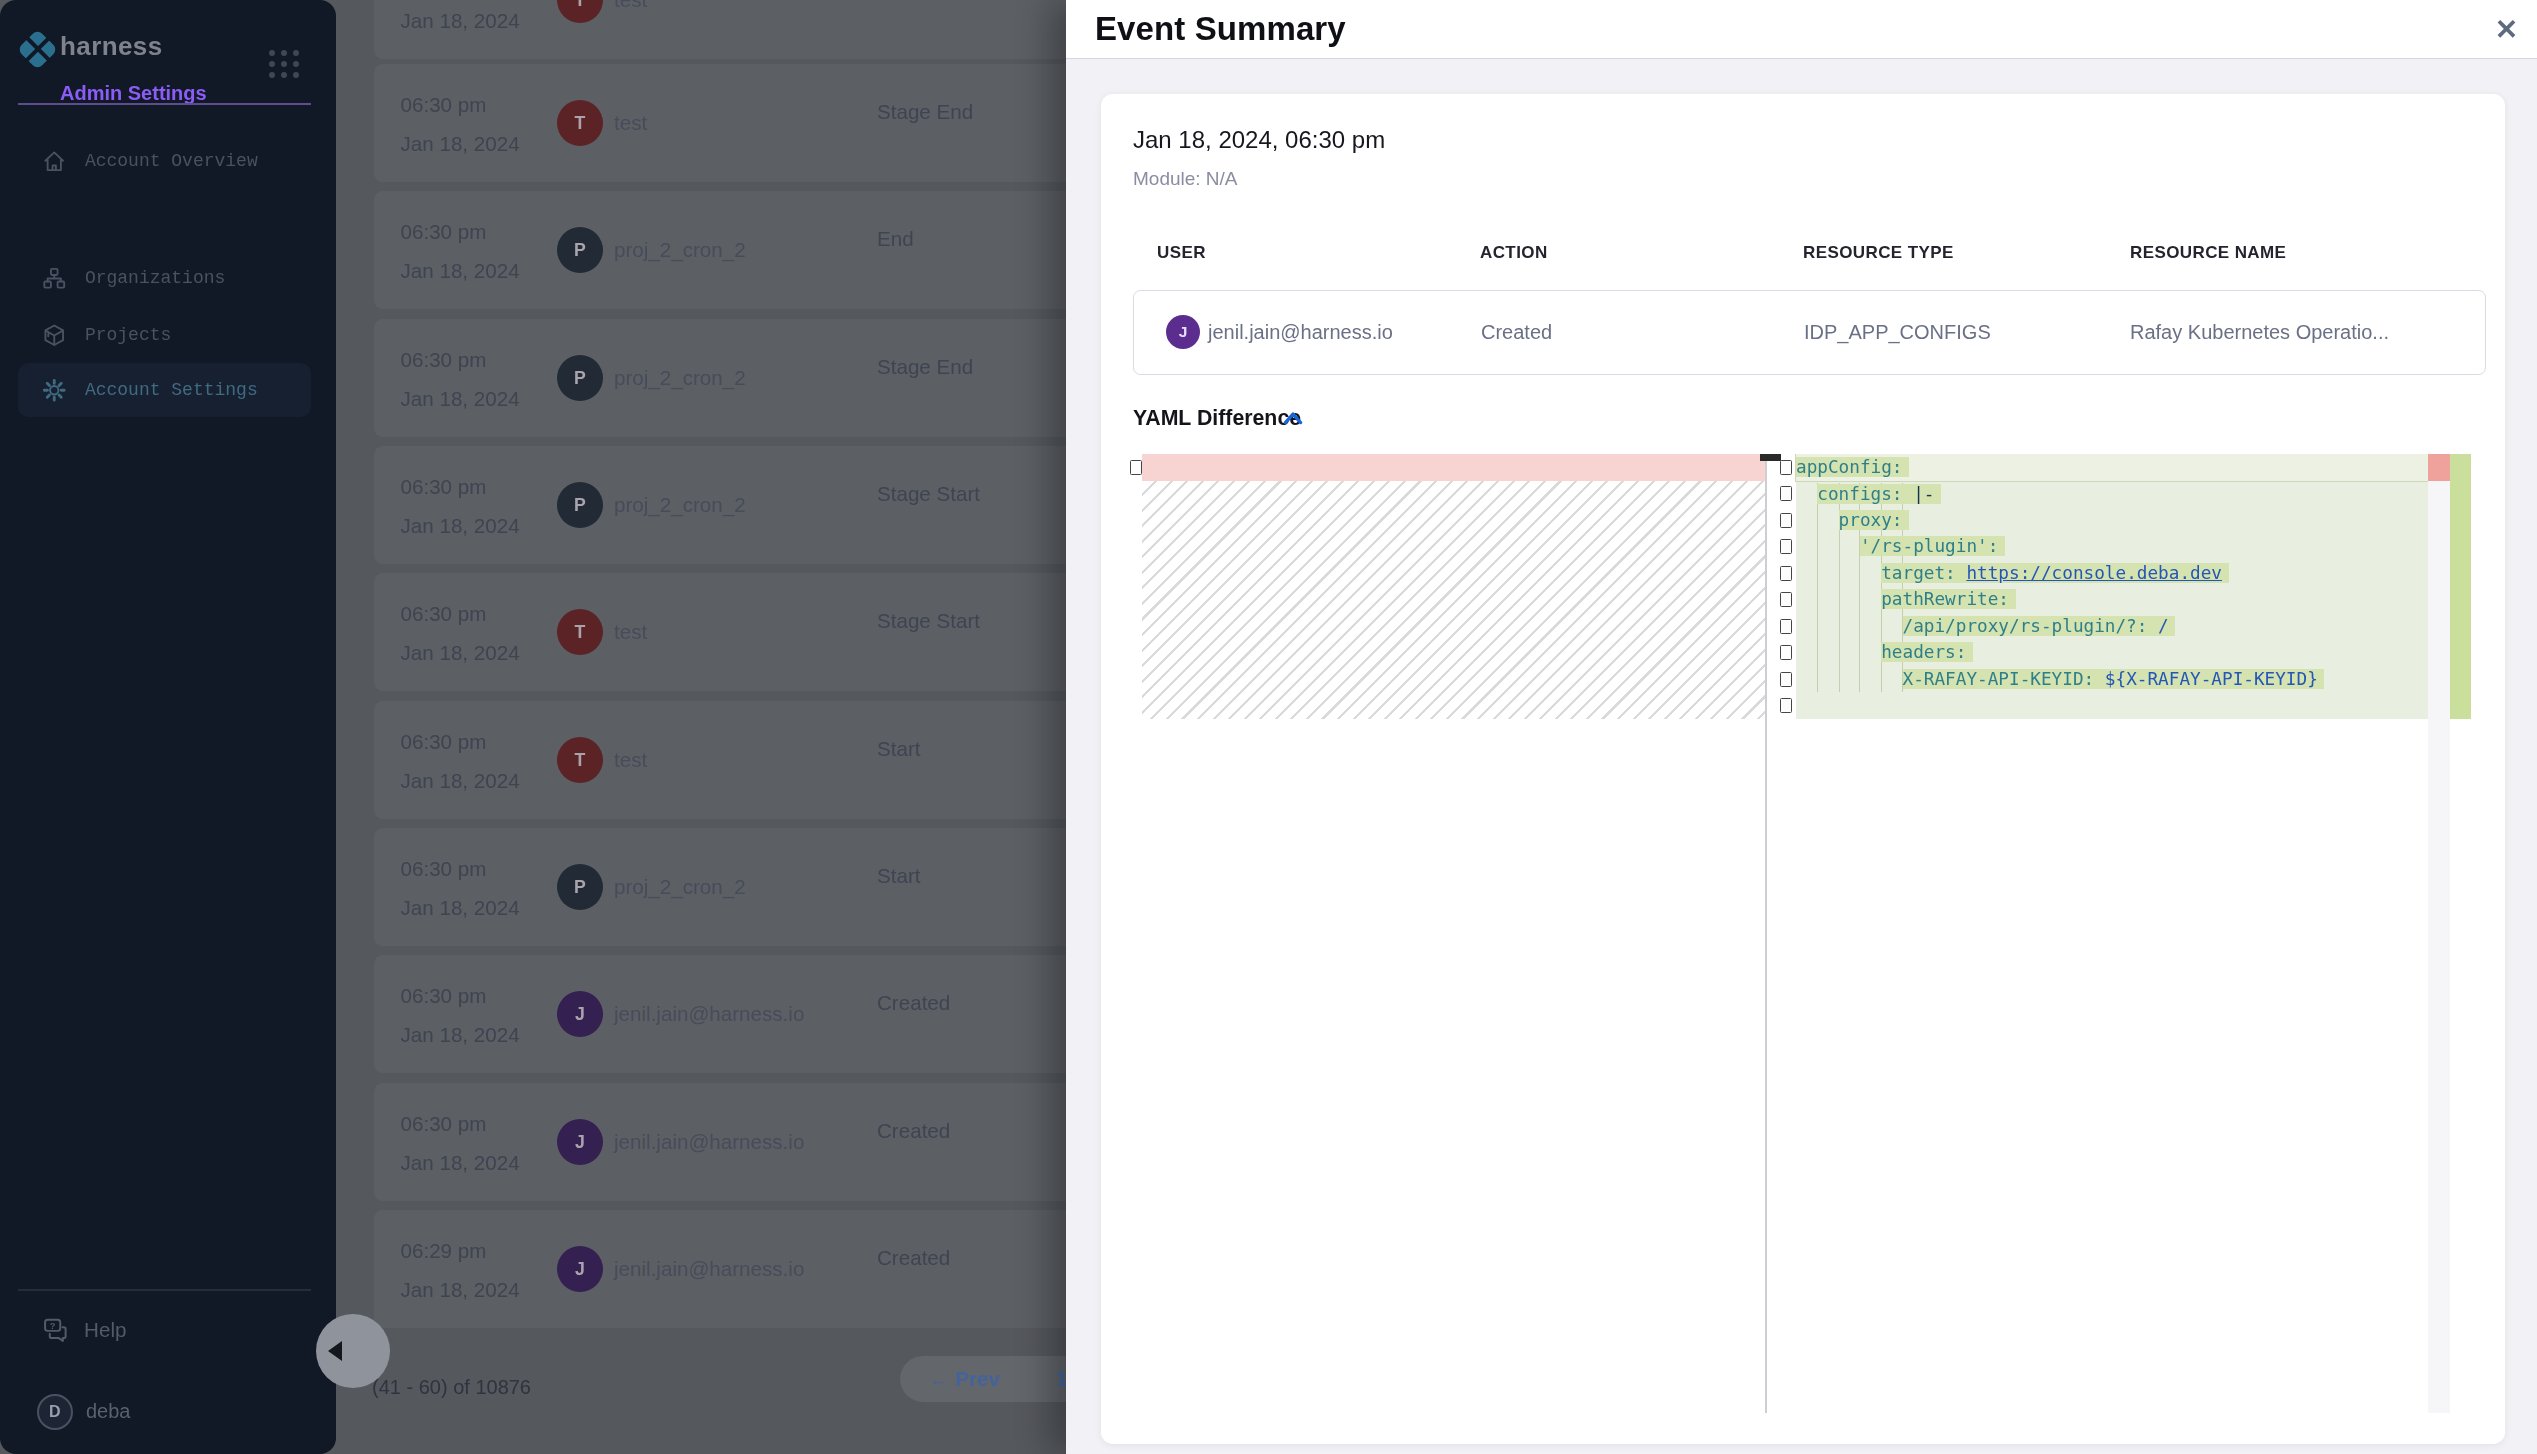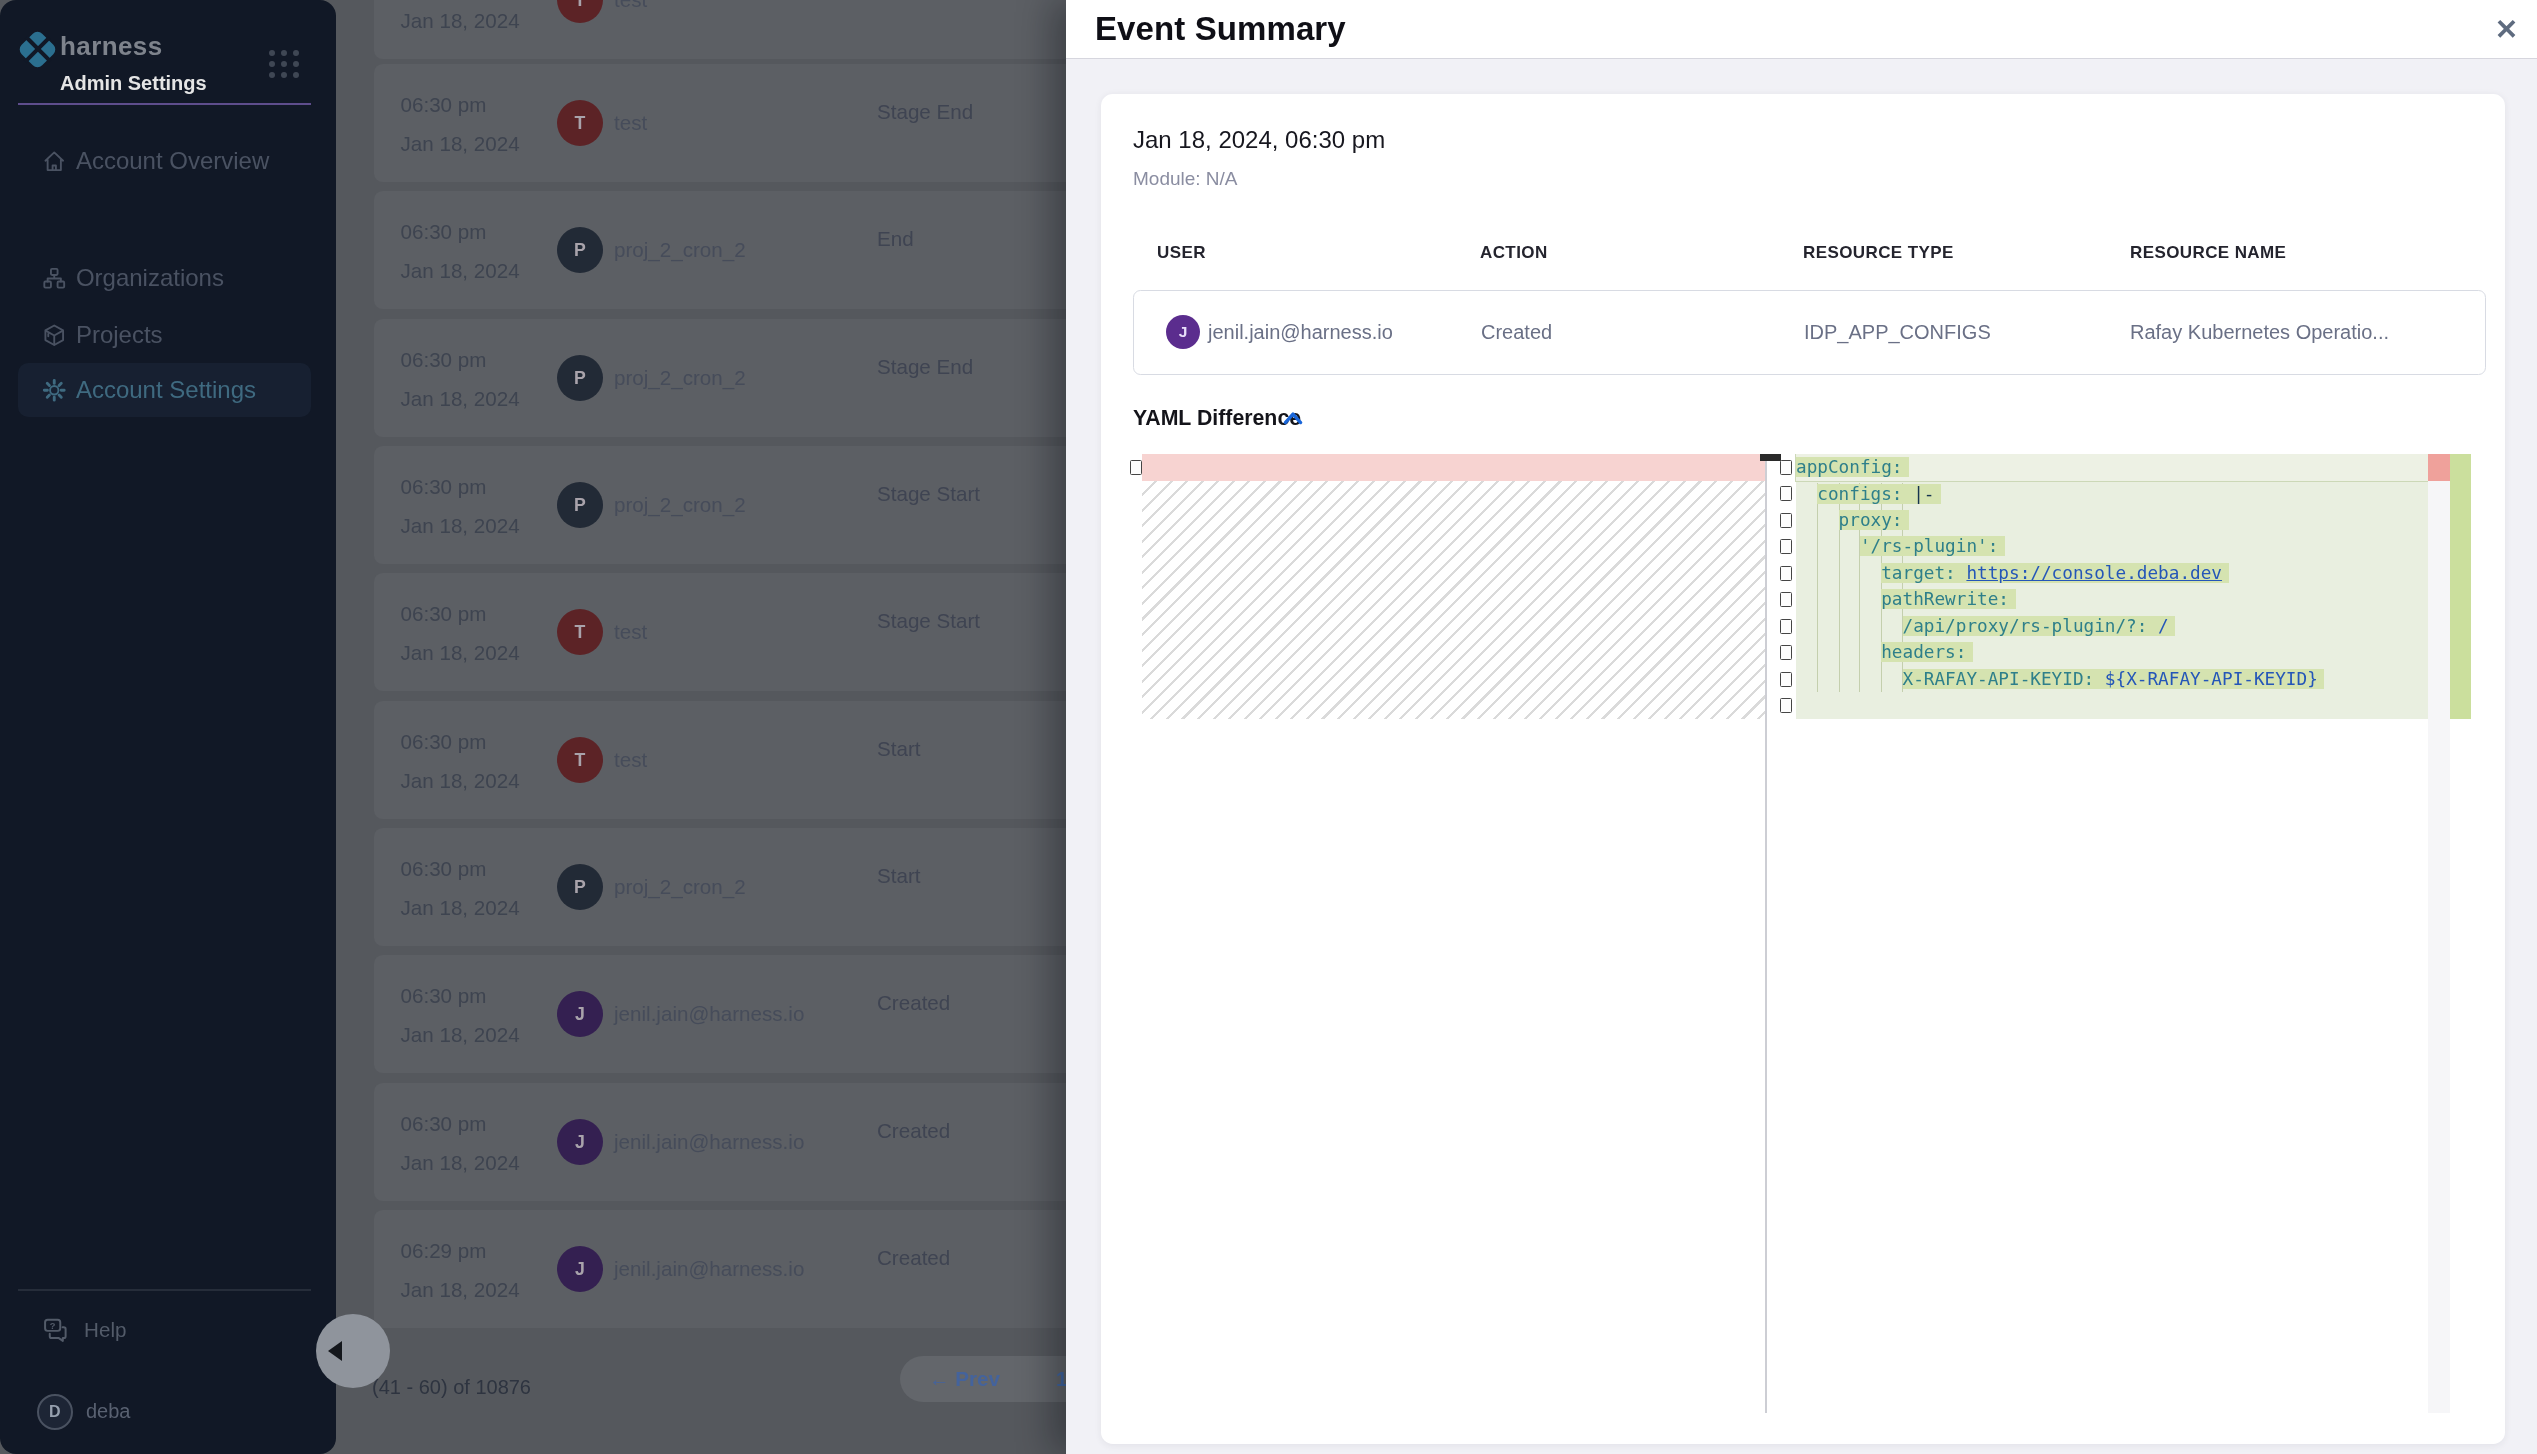--- a/index.html
+++ b/index.html
@@ -3,31 +3,31 @@
 <meta charset="utf-8">
 <style>
   html,body{margin:0;padding:0;background:#2b2e33;}
   #stage{position:relative;width:2538px;height:1454px;overflow:hidden;
          font-family:"Liberation Sans",sans-serif;background:#55585d;}
   .abs{position:absolute;}
 
   
   #sidebar{left:0;top:0;width:336px;height:1454px;background:#111826;z-index:1;border-radius:16px;}
   .brand{left:60px;top:31px;font-size:26px;font-weight:700;color:#7e838c;letter-spacing:0.4px;}
-  .module-label{left:60px;top:72px;font-size:20px;font-weight:600;color:#e5e5e5;}
+  .module-label{left:60px;top:82px;font-size:20px;font-weight:600;color:#8b5cf6;}
   .logo-badge{left:19px;top:31px;width:37px;height:37px;}
   .logo-diamond{position:absolute;left:3.7px;top:3.7px;width:29px;height:29px;background:#2b6f8f;border-radius:6.6px;transform:rotate(45deg);}
   .logo-cross-v{position:absolute;left:16px;top:1.5px;width:4.4px;height:34px;background:#111826;transform:rotate(45deg);}
   .logo-cross-h{position:absolute;left:1.5px;top:16px;width:34px;height:4.4px;background:#111826;transform:rotate(45deg);}
   .apps-grid{left:269px;top:50px;width:32px;height:29px;display:grid;grid-template-columns:repeat(3,1fr);gap:4.4px;cursor:pointer;}
   .apps-grid i{width:5.9px;height:5.9px;border-radius:50%;background:#3f4754;}
   .purple-divider{left:18.4px;top:103px;width:293px;height:2.2px;background:#5e4d8c;}
   .nav-item{left:18.4px;width:293px;height:54px;border-radius:10.3px;display:flex;align-items:center;color:#4a5262;cursor:pointer;}
   .nav-item svg{margin-left:23px;width:26.5px;height:26.5px;flex:0 0 26.5px;}
-  .nav-item .nav-label{margin-left:8px;font-size:24px;}
+  .nav-item .nav-label{margin-left:17px;font-size:18px;font-family:Liberation Mono, monospace;}
   .nav-item.active{background:#172031;color:#3f6a80;}
   .bottom-divider{left:18.4px;top:1289px;width:293px;height:1.5px;background:#262d3a;}
   .help-item{left:18.4px;top:1303px;width:293px;height:54px;display:flex;align-items:center;color:#535b69;cursor:pointer;}
   .help-item svg{margin-left:23px;width:28px;height:28px;}
   .help-item .nav-label{margin-left:14.7px;font-size:20.6px;}
   .user-chip{left:18.4px;top:1387px;width:293px;height:49px;display:flex;align-items:center;cursor:pointer;}
   .user-avatar{margin-left:18.4px;width:32px;height:32px;border-radius:50%;border:2.2px solid #4a5261;background:#1d2535;
                display:flex;align-items:center;justify-content:center;font-size:16px;font-weight:700;color:#96a0ae;}
   .user-name{margin-left:13.2px;font-size:20px;color:#596171;}
 

